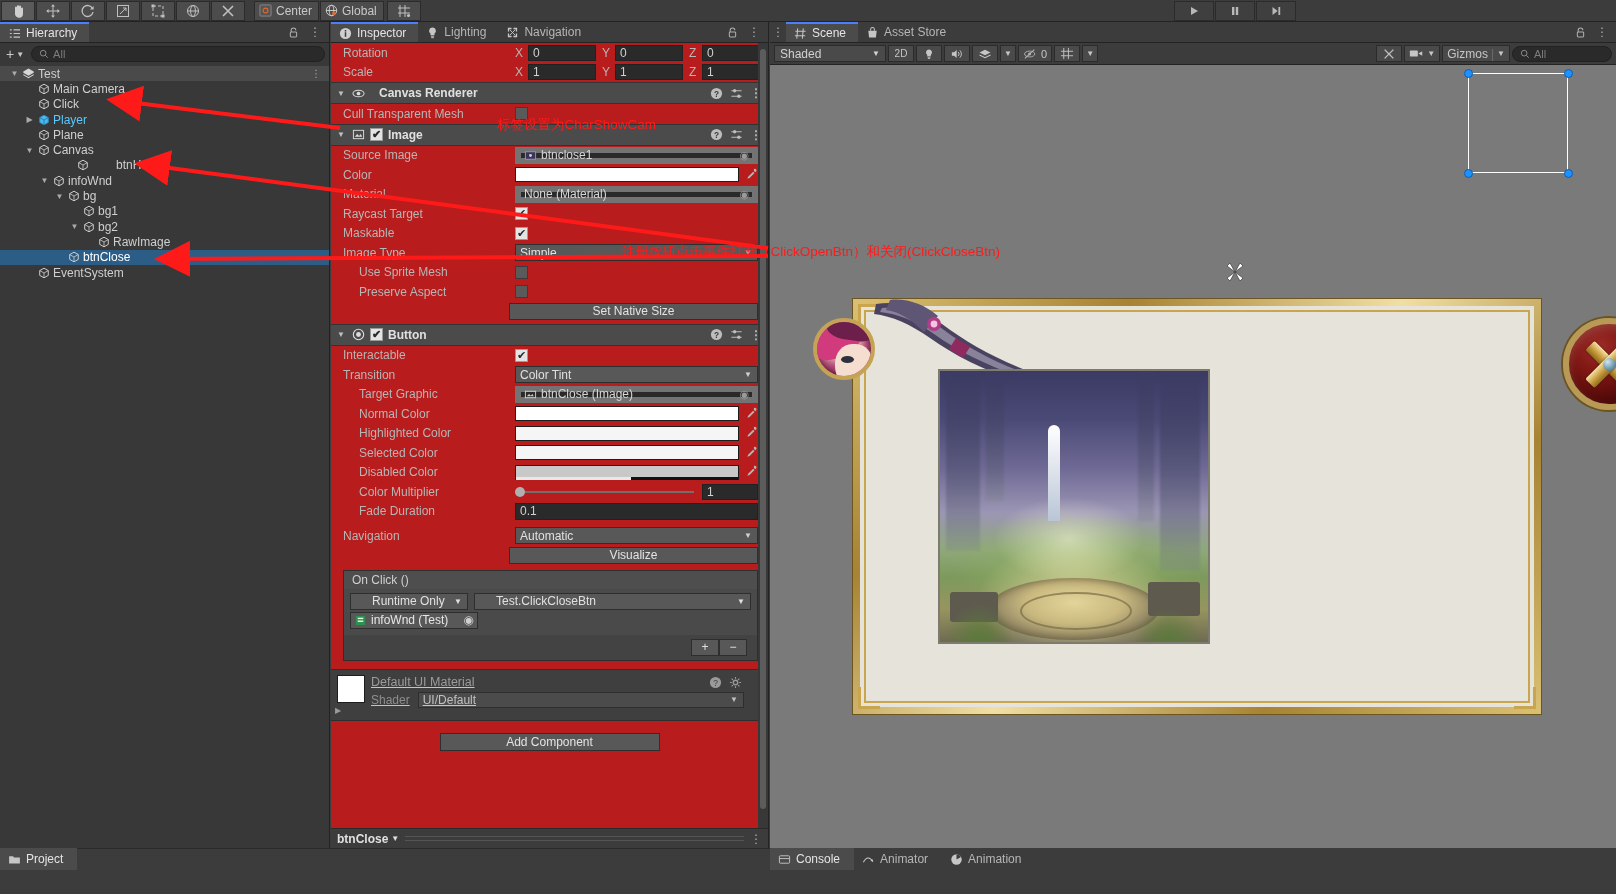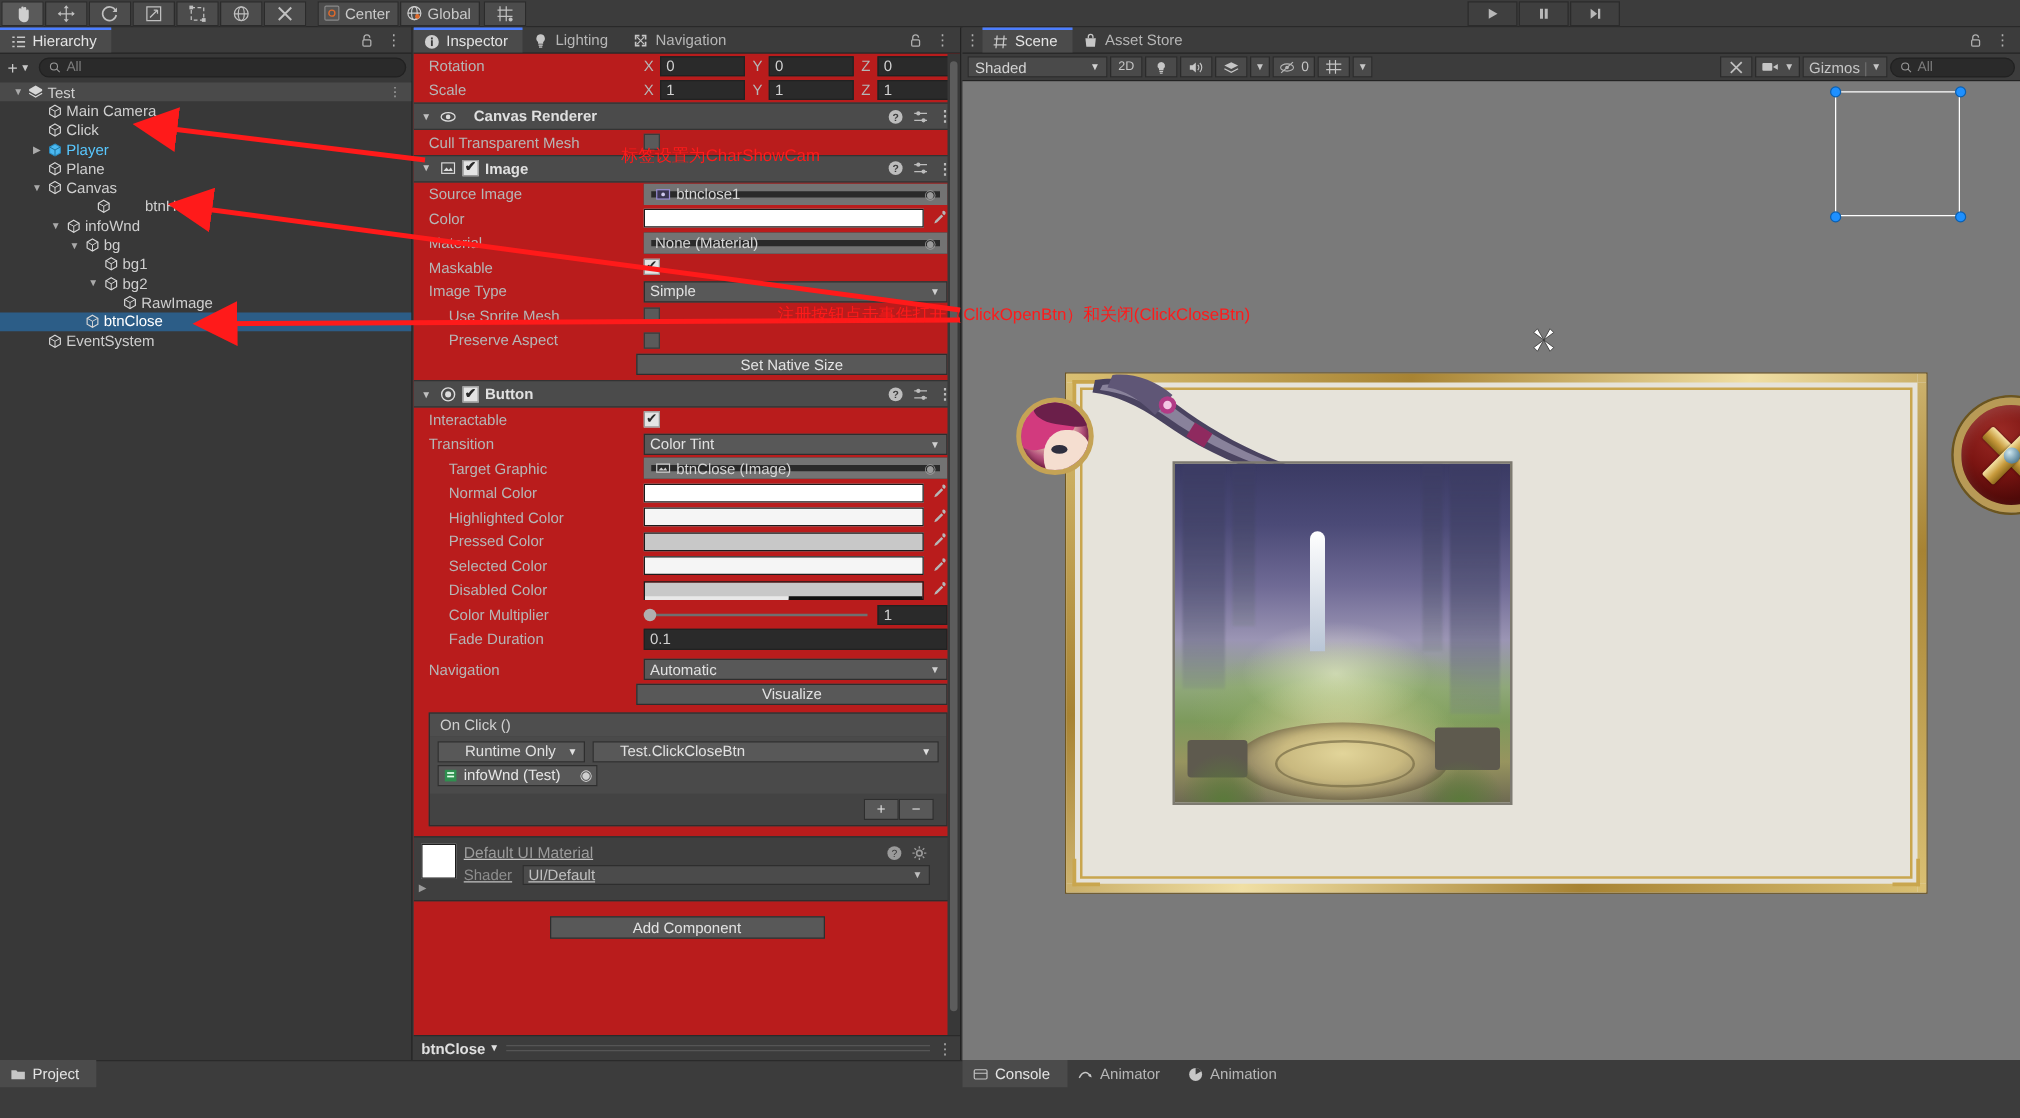--- a/index.html
+++ b/index.html
@@ -701,20 +701,24 @@
         </span>
       </div>
       <div class="row">
         <span class="lbl">Material</span>
         <div class="objfield">
           <span>None (Material)</span>
           <span class="dot">◉</span>
         </div>
       </div>
       <div class="row">
+        <span class="lbl">Raycast Target</span>
+        <div class="chk">✔</div>
+      </div>
+      <div class="row">
         <span class="lbl">Maskable</span>
         <div class="chk">✔</div>
       </div>
       <div class="row">
         <span class="lbl">Image Type</span>
         <div class="dropdown">
           <span>Simple</span>
           <span class="caret">▼</span>
         </div>
       </div>
@@ -774,27 +778,20 @@
       <div class="row">
         <span class="lbl ind">Normal Color</span>
         <div class="colorfield" style="background:#ffffff"></div>
         <span class="eyedrop"><svg width="13" height="13" viewBox="0 0 14 14">
               <path d="M9.6 2.2a1.8 1.8 0 0 1 2.5 2.5l-1 1-1.5-1.5zM8.8 5l1.5 1.5-5.4 5.4-2.3.8.8-2.3z" fill="#b6b6b6"></path>
             </svg></span>
       </div>
       <div class="row">
         <span class="lbl ind">Highlighted Color</span>
         <div class="colorfield" style="background:#f5f5f5"></div>
-        <span class="eyedrop"><svg width="13" height="13" viewBox="0 0 14 14">
-              <path d="M9.6 2.2a1.8 1.8 0 0 1 2.5 2.5l-1 1-1.5-1.5zM8.8 5l1.5 1.5-5.4 5.4-2.3.8.8-2.3z" fill="#b6b6b6"></path>
-            </svg></span>
-      </div>
-      <div class="row">
-        <span class="lbl ind">Pressed Color</span>
-        <div class="colorfield" style="background:#c8c8c8"></div>
         <span class="eyedrop"><svg width="13" height="13" viewBox="0 0 14 14">
               <path d="M9.6 2.2a1.8 1.8 0 0 1 2.5 2.5l-1 1-1.5-1.5zM8.8 5l1.5 1.5-5.4 5.4-2.3.8.8-2.3z" fill="#b6b6b6"></path>
             </svg></span>
       </div>
       <div class="row">
         <span class="lbl ind">Selected Color</span>
         <div class="colorfield" style="background:#f5f5f5"></div>
         <span class="eyedrop"><svg width="13" height="13" viewBox="0 0 14 14">
               <path d="M9.6 2.2a1.8 1.8 0 0 1 2.5 2.5l-1 1-1.5-1.5zM8.8 5l1.5 1.5-5.4 5.4-2.3.8.8-2.3z" fill="#b6b6b6"></path>
             </svg></span>

